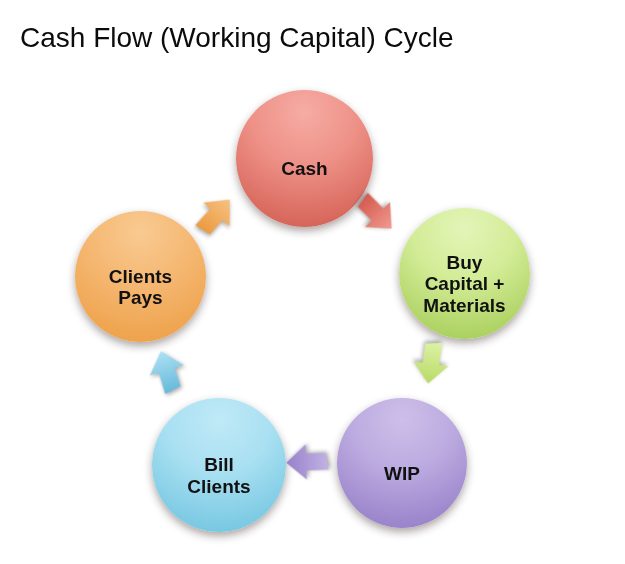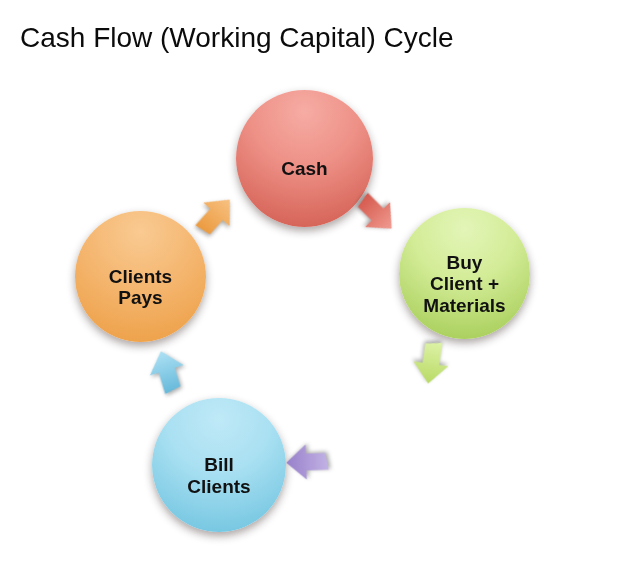--- a/index.html
+++ b/index.html
@@ -81,24 +81,27 @@
 <div class="canvas">
 
   <div class="page-title">Cash Flow (Working Capital) Cycle</div>
 
   <div class="node node-cash">
     <span class="node-label">Cash</span>
   </div>
 
   <div class="node node-buy">
     <span class="node-label">Buy
-Client +
+Capital +
 Materials</span>
   </div>
 
+  <div class="node node-wip">
+    <span class="node-label">WIP</span>
+  </div>
 
   <div class="node node-bill">
     <span class="node-label">Bill
 Clients</span>
   </div>
 
   <div class="node node-pays">
     <span class="node-label">Clients
 Pays</span>
   </div>

